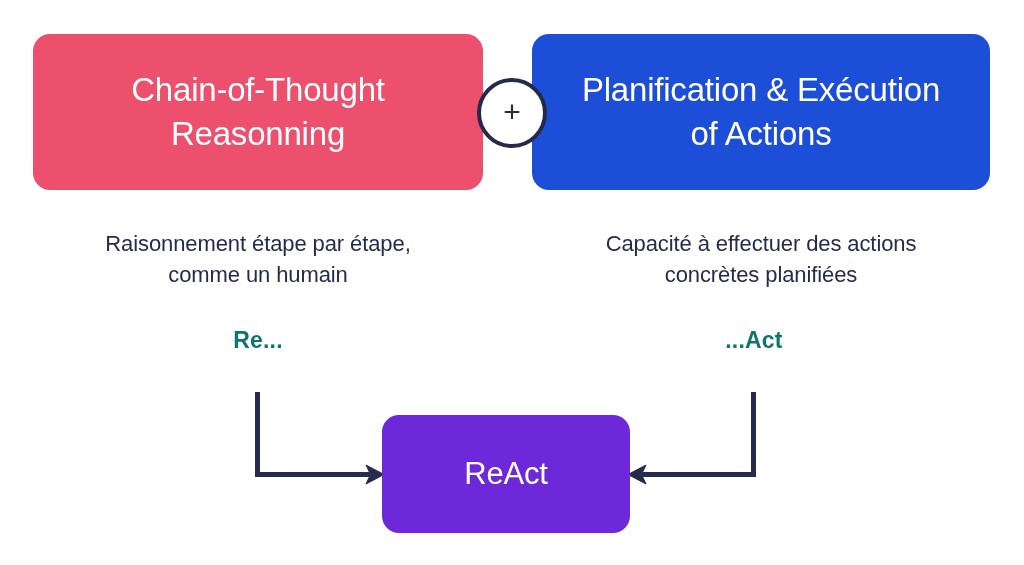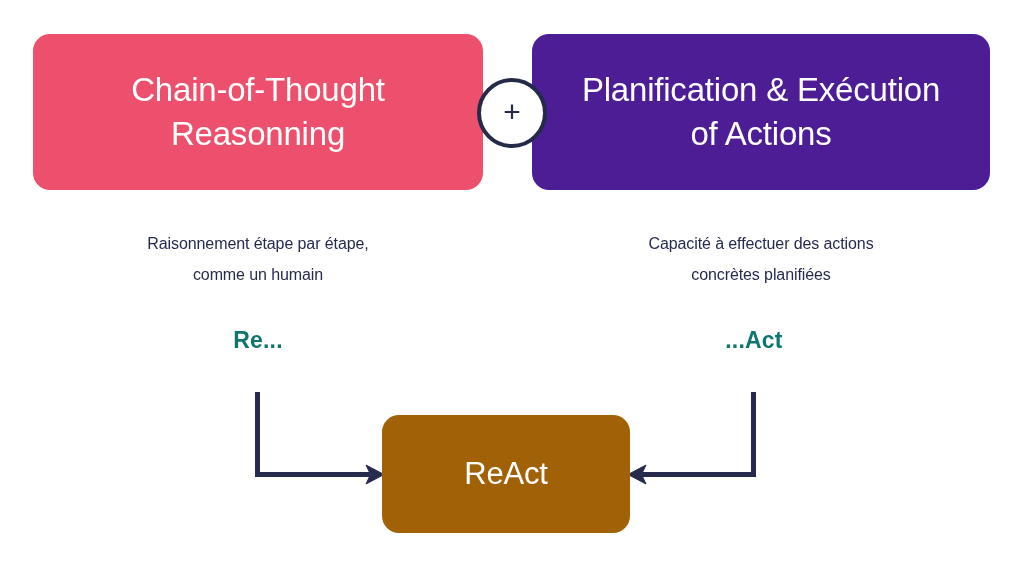--- a/index.html
+++ b/index.html
@@ -42,21 +42,21 @@
   }
 
   #box-cot {
     left: 33px;
     width: 450px;
     background: #ec506c;
   }
   #box-plan {
     left: 532px;
     width: 458px;
-    background: #4c1d95;
+    background: #1d4ed8;
   }
 
   
   #plus-badge {
     position: absolute;
     left: 477px;
     top: 78px;
     width: 70px;
     height: 70px;
     border-radius: 50%;
@@ -77,21 +77,21 @@
     font-weight: 500;
     padding-bottom: 3px;
     box-sizing: border-box;
   }
 
   
   .caption {
     position: absolute;
     top: 228px;
     color: #262b4d;
-    font-size: 16px;
+    font-size: 22px;
     line-height: 31px;
     text-align: center;
     white-space: pre-line;
     letter-spacing: -0.1px;
   }
   #caption-left  { left: 33px;  width: 450px; }
   #caption-right { left: 532px; width: 458px; }
 
   
   .split-label {
@@ -116,21 +116,21 @@
     pointer-events: none;
   }
 
   
   #box-react {
     position: absolute;
     left: 382px;
     top: 415px;
     width: 248px;
     height: 118px;
-    background: #a16207;
+    background: #6d28d9;
     border-radius: 17px;
     display: flex;
     align-items: center;
     justify-content: center;
     z-index: 3;
   }
   #box-react .react-title {
     color: #ffffff;
     font-size: 31px;
     font-weight: 400;

